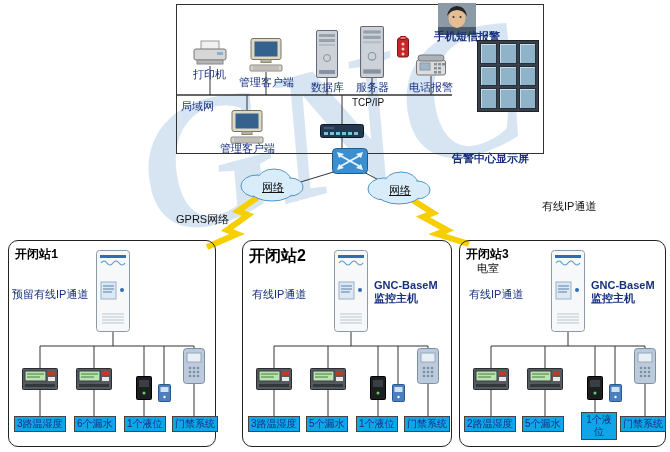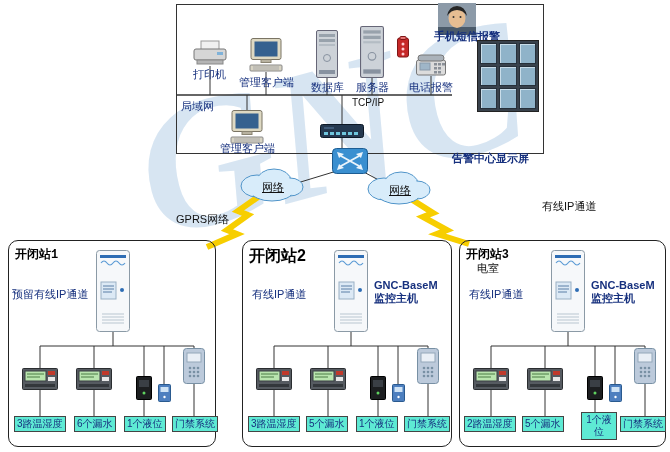--- a/index.html
+++ b/index.html
@@ -15,21 +15,21 @@
   }
   .wires{position:absolute;left:0;top:0;}
   .box{position:absolute;border:1px solid #333;background:transparent;box-sizing:border-box;}
   .station-box{border-radius:10px;border-color:#222;}
   .lbl{position:absolute;font-size:11px;color:#16307e;white-space:nowrap;}
   .lbl.bold{font-weight:bold;}
   .lbl.black{color:#111;}
   .lbl.small{font-size:10px;}
   .lbl.center{text-align:center;text-decoration:underline;}
   .host-lbl{position:absolute;width:70px;color:#16307e;font-weight:bold;font-size:11px;line-height:13px;}
-  .sensor-lbl{position:absolute;border:1px solid #444;background:#5eead4;color:#16307e;
+  .sensor-lbl{position:absolute;border:1px solid #444;background:#0ea5e9;color:#16307e;
     font-size:10px;line-height:12px;padding:1px 2px;white-space:nowrap;text-align:center;}
   .sensor-lbl.wrap{white-space:normal;width:30px;}
   .wall{position:absolute;left:477px;top:40px;width:62px;height:72px;background:#39424c;
     display:grid;grid-template-columns:repeat(3,1fr);grid-template-rows:repeat(3,1fr);
     gap:2px;padding:2px;box-sizing:border-box;border:1px solid #222;}
   .wall .cell{background:#8fb3c9;border:1px solid #26303a;box-shadow:inset 1px 1px 0 #c9dde9;}
 </style>
 </head>
 <body>
 

